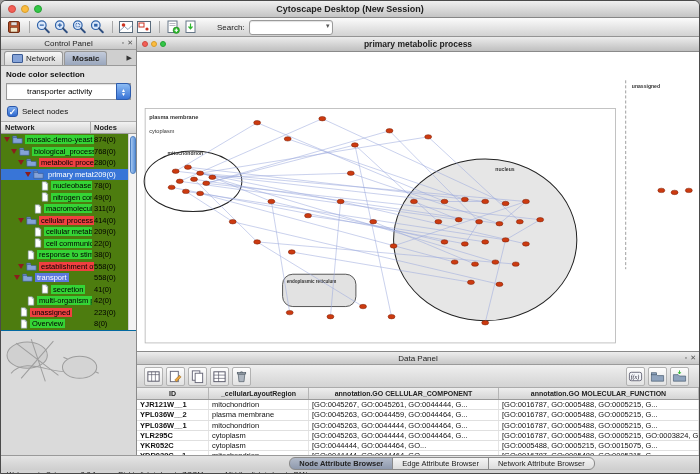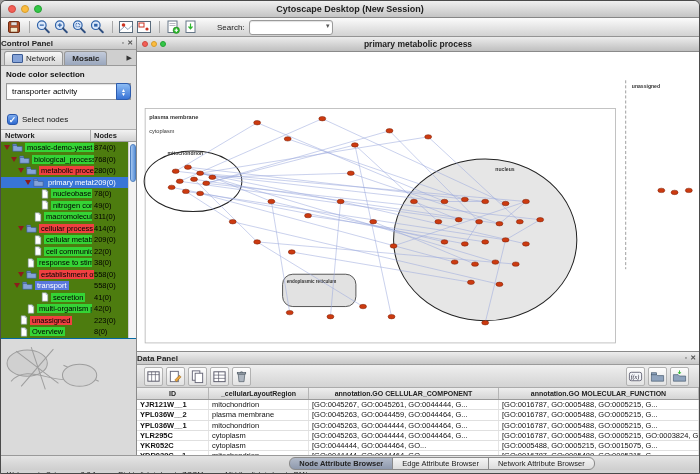--- a/index.html
+++ b/index.html
@@ -25,34 +25,34 @@
   .search-label{font-size:8px;color:#222;}
   .combo{height:13px;background:#fff;border:1px solid #9a9a9a;border-radius:3px;display:flex;
          align-items:center;font-size:8px;box-shadow:inset 0 1px 1px rgba(0,0,0,.12);}
   .search-combo{width:78px;position:relative;padding-left:4px;}
   .combo-arrow-gray{position:absolute;right:2px;top:1px;font-size:7px;color:#555;}
   
   .main{display:flex;height:418px;}
   .control-panel{width:136px;background:#e2e2e2;border-right:1px solid #8a8a8a;display:flex;
                  flex-direction:column;box-sizing:border-box;}
   .panel-header{height:12px;background:linear-gradient(#ededed,#c7c7c7);border-bottom:1px solid #9a9a9a;
-                font-size:8px;font-weight:bold;color:#222;display:flex;align-items:center;
-                justify-content:flex-start;position:relative;flex:0 0 auto;}
+                font-size:8px;font-weight:normal;color:#222;display:flex;align-items:center;
+                justify-content:center;position:relative;flex:0 0 auto;}
   .panel-header-btns{position:absolute;right:3px;top:0;display:flex;gap:3px;font-size:7px;color:#555;line-height:12px;}
   .cp-tabs{height:15px;display:flex;align-items:flex-end;background:#cfcfcf;border-bottom:1px solid #9a9a9a;
            padding-left:3px;flex:0 0 auto;}
   .cp-tab{height:13px;padding:0 7px;font-size:8px;display:flex;align-items:center;gap:3px;
           border:1px solid #979797;border-bottom:none;border-radius:3px 3px 0 0;margin-right:1px;
           background:linear-gradient(#f6f6f6,#d8d8d8);color:#222;}
   .cp-tab.active{background:linear-gradient(#c3cbdb,#9aa7bd);font-weight:bold;}
   .tab-ic{width:9px;height:7px;background:#85a3d8;border:1px solid #3a5a94;border-radius:1px;}
   .tab-scroll{margin-left:auto;margin-right:2px;font-size:7px;color:#333;align-self:center;padding:0 2px;}
   .cp-body{padding:4px 5px 3px 5px;border-bottom:1px solid #b0b0b0;flex:0 0 auto;}
   .cp-label{font-size:8px;font-weight:bold;color:#111;margin-bottom:4px;}
-  .aqua-combo{position:relative;padding-left:5px;margin-bottom:14px;border-radius:0;height:15px;}
+  .aqua-combo{position:relative;padding-left:20px;margin-bottom:6px;border-radius:0;height:15px;}
   .combo-cap{position:absolute;right:-1px;top:-1px;bottom:-1px;width:13px;border-radius:0 4px 4px 0;
              background:linear-gradient(#8cbcf4,#3a74d6);border:1px solid #2d5cae;display:flex;
              flex-direction:column;align-items:center;justify-content:center;color:#fff;
              font-size:5px;line-height:4px;}
   .cb-row{display:flex;align-items:center;gap:4px;font-size:8px;color:#111;margin:1px 0 1px 1px;}
   .checkbox{width:11px;height:11px;border-radius:3px;background:linear-gradient(#7cabee,#2f6ad0);
             border:1px solid #2a58ac;color:#fff;font-size:9px;line-height:10px;text-align:center;
             font-weight:bold;box-sizing:border-box;}
   .tree-header{height:11px;display:flex;background:linear-gradient(#f2f2f2,#d3d3d3);
                border-bottom:1px solid #9a9a9a;font-size:7.5px;font-weight:bold;color:#222;flex:0 0 auto;}

